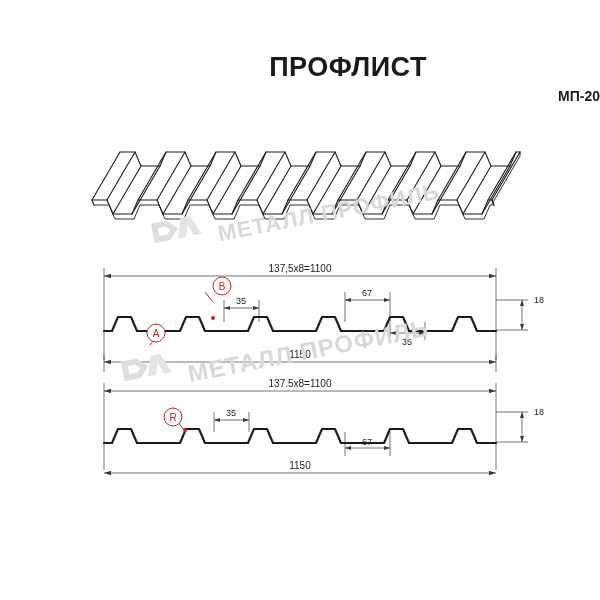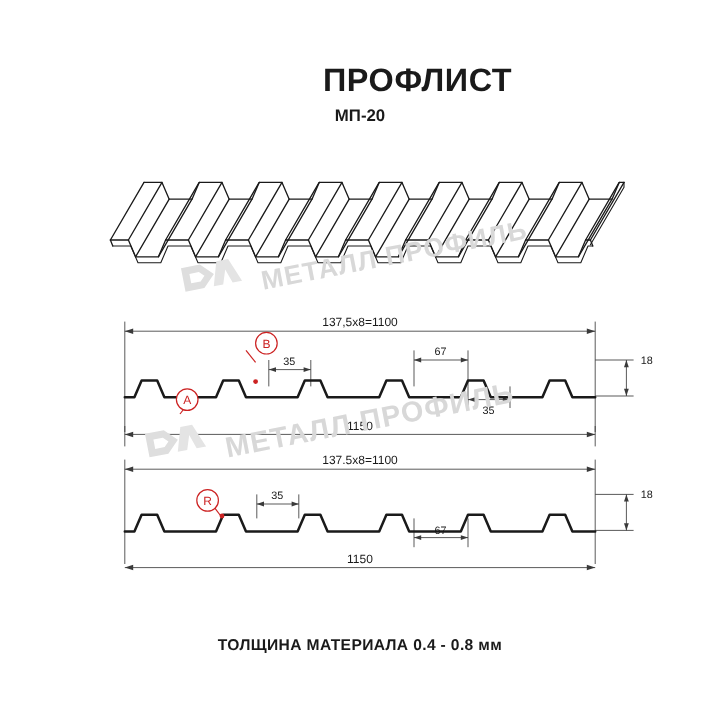--- a/index.html
+++ b/index.html
@@ -31,21 +31,21 @@
     font-weight: bold;
     letter-spacing: 0.5px;
     color: #1a1a1a;
     margin-left: 48px;
   }
   .subtitle {
     position: absolute;
     top: 88px;
     left: 0;
     width: 600px;
-    text-align: center;
+    text-align: right;
     font-size: 14px;
     font-weight: bold;
     color: #1a1a1a;
   }
   .footer {
     position: absolute;
     top: 530px;
     left: 0;
     width: 600px;
     text-align: center;
@@ -263,14 +263,13 @@
     <path d="M34,8 L44,8 L52,28 L44,28 L40,16 L36,28 L28,28 Z" fill="#e4e4e4"></path>
   </svg>
   <div class="wm wm1">МЕТАЛЛ ПРОФИЛЬ</div>
 
   <svg class="wm-logo wm-logo-2" width="64" height="34" viewBox="0 0 64 34">
     <path d="M4,28 L4,8 L20,8 L30,18 L20,28 Z M10,14 L10,22 L18,22 L22,18 L18,14 Z" fill="#dedede"></path>
     <path d="M34,8 L44,8 L52,28 L44,28 L40,16 L36,28 L28,28 Z" fill="#e4e4e4"></path>
   </svg>
   <div class="wm wm2">МЕТАЛЛ ПРОФИЛЬ</div>
 
-  <div class="footer">ТОЛЩИНА МАТЕРИАЛА 0.4 - 0.8 мм</div>
 </div>
 
 </body></html>

